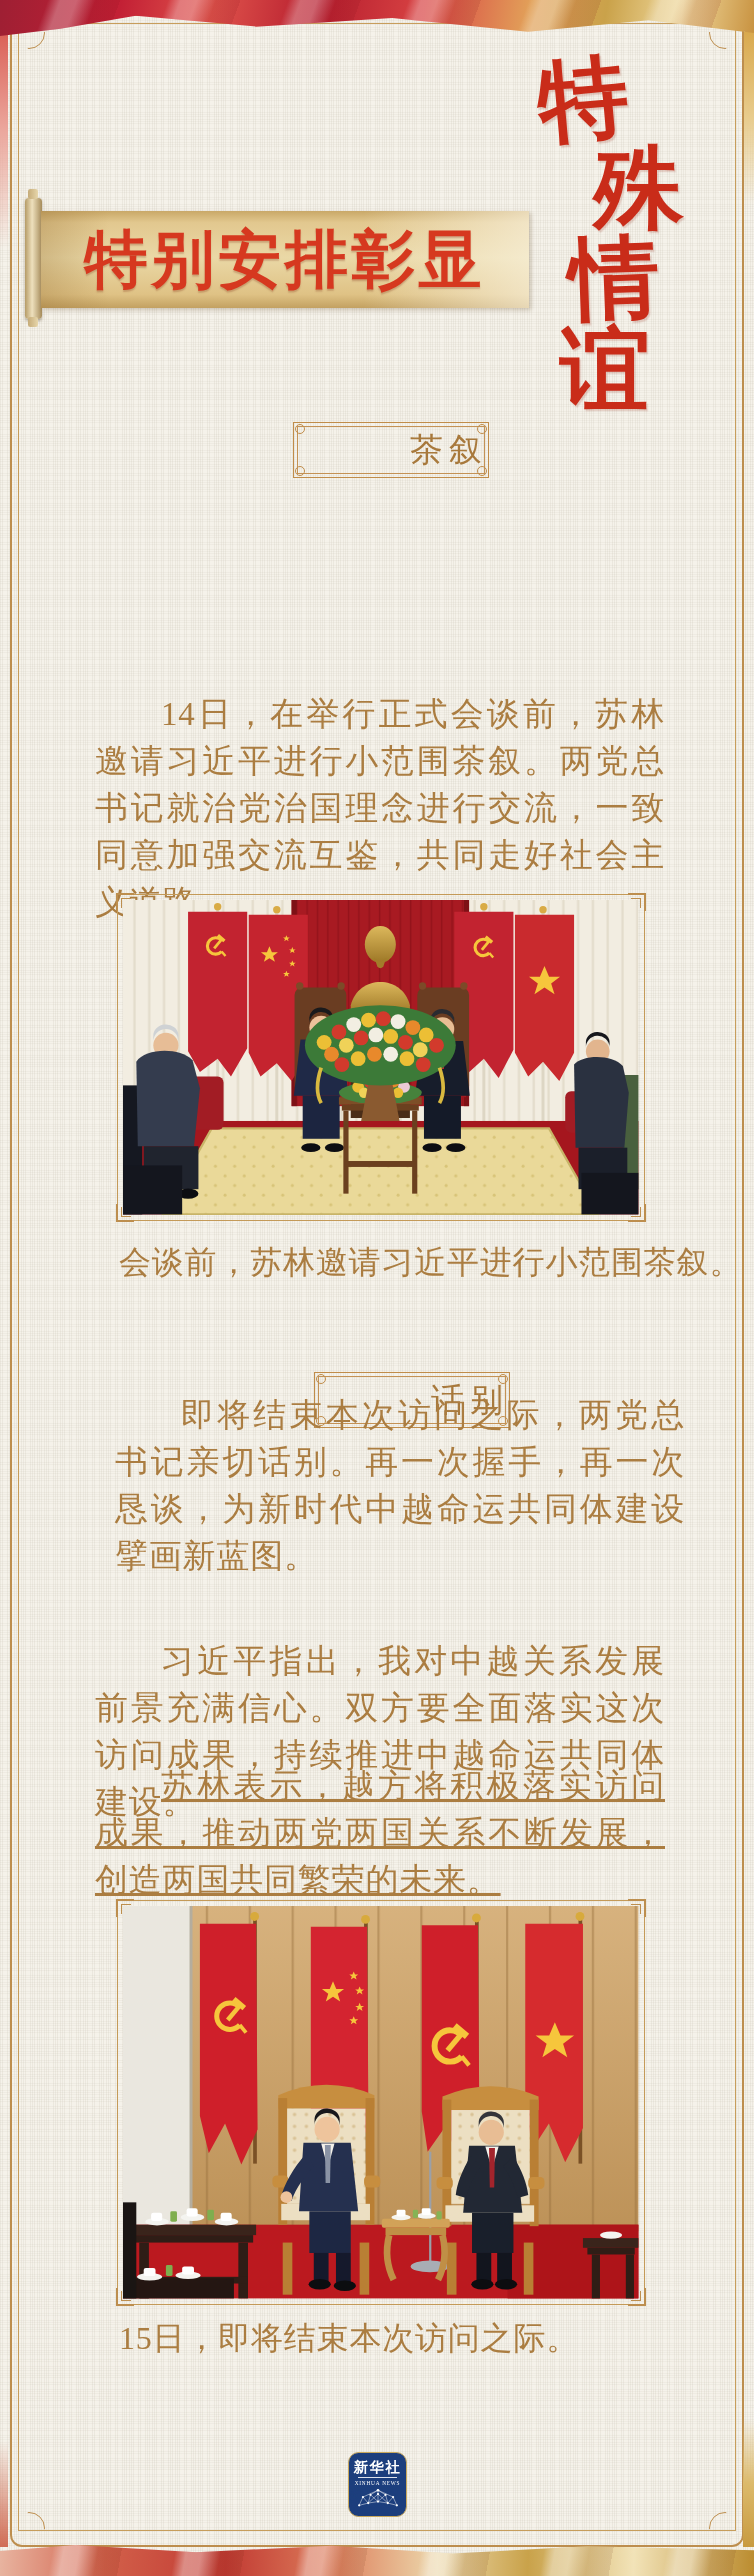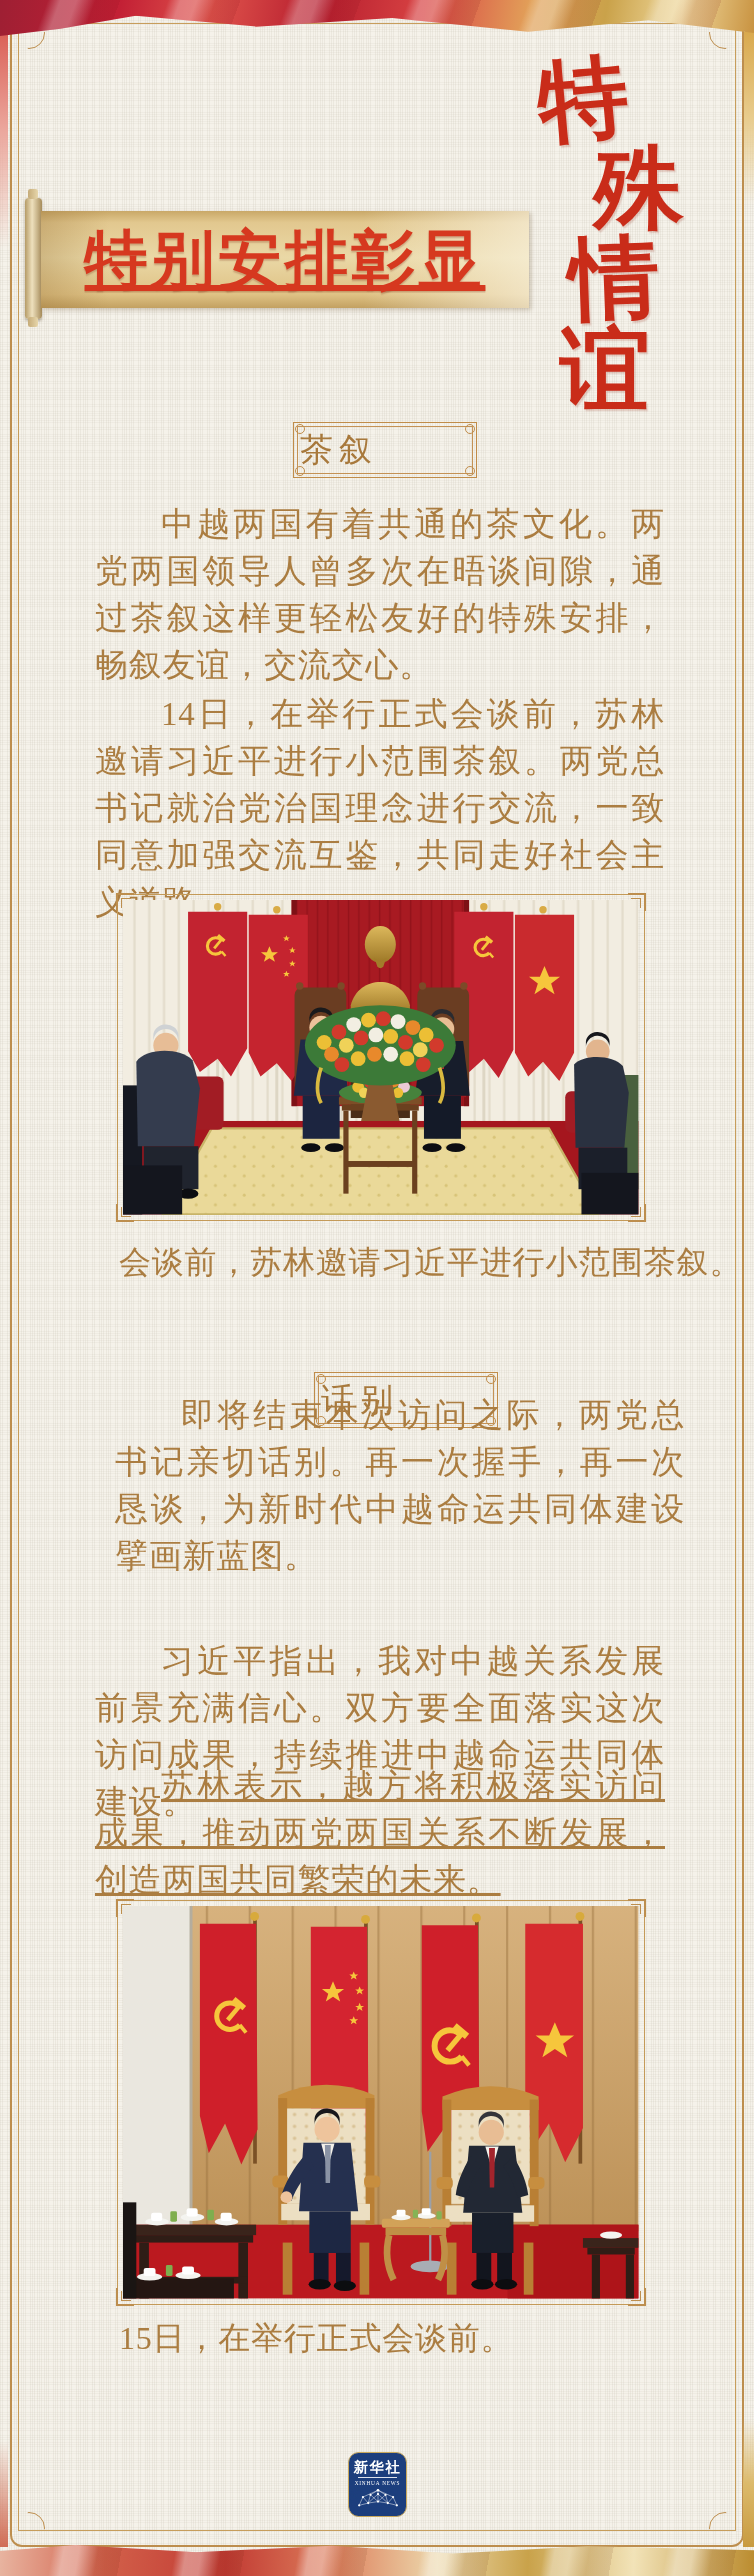--- a/index.html
+++ b/index.html
@@ -44,33 +44,33 @@
     background:linear-gradient(90deg,#b59b67,#eee0bd 42%,#a68c5b);box-shadow:0 1.5px 3px rgba(60,40,10,.35);}
   .rod:before,.rod:after{content:"";position:absolute;left:3px;width:9.8px;height:9.8px;border-radius:2.3px;
     background:linear-gradient(90deg,#c5ab78,#e7d6ab);}
   .rod:before{top:-8.3px;} .rod:after{bottom:-8.3px;}
   .scroll-paper{position:absolute;left:16px;top:21px;right:0;height:97px;
     background:linear-gradient(180deg,#c9a868 0%,#e2c88f 12%,#ead8a6 48%,#dfc285 86%,#c3a161 100%);
     box-shadow:1.5px 2.3px 4.5px rgba(80,50,10,.25);display:flex;align-items:center;justify-content:center;}
   .scroll-paper:after{content:"";position:absolute;inset:0;
     background:linear-gradient(90deg,rgba(140,100,40,.28) 0,rgba(255,255,255,0) 14%,rgba(255,255,255,0) 66%,rgba(250,244,226,.65) 100%);}
   .scroll-title{position:relative;z-index:2;font-size:63px;font-weight:bold;color:#d6381f;
-    letter-spacing:3.8px;white-space:nowrap;text-shadow:0 1.5px 1.5px rgba(120,30,10,.25);text-decoration:underline;}
+    letter-spacing:3.8px;white-space:nowrap;text-shadow:0 1.5px 1.5px rgba(120,30,10,.25);}
 
   
   .calli{position:absolute;z-index:4;color:#c92c19;font-weight:bold;font-size:90px;line-height:1;
     font-family:"DejaVu Serif", serif;text-shadow:1.5px 2.3px 1.5px rgba(140,20,5,.18);}
   .calli-1{left:538px;top:53px;transform:rotate(-5deg);}
   .calli-2{left:594px;top:142px;}
   .calli-3{left:569px;top:232px;transform:rotate(-2deg);}
   .calli-4{left:560px;top:323px;}
 
   
   .sec-box{position:absolute;left:293px;width:182px;height:54px;z-index:3;
-    border:1.5px solid #c08c49;display:flex;align-items:center;justify-content:flex-start;}
+    border:1.5px solid #c08c49;display:flex;align-items:center;justify-content:flex-end;padding-left:12px;}
   .sec-box:before{content:"";position:absolute;inset:3px;border:0.8px solid #c49255;}
   .sec-box .curl{position:absolute;width:8.3px;height:8.3px;border:1.5px solid #c08c49;border-radius:50%;background:rgba(245,242,234,.0);}
   .curl-tl{left:0.8px;top:0.8px;} .curl-tr{right:0.8px;top:0.8px;} .curl-bl{left:0.8px;bottom:0.8px;} .curl-br{right:0.8px;bottom:0.8px;}
   .sec-title{font-size:33px;color:#a8793c;letter-spacing:6px;padding-left:6px;}
   .sec-box-1{top:422px;} .sec-box-2{top:1372px;margin-left:21px;}
 
   
   .para{position:absolute;left:95px;width:570px;font-size:33px;line-height:47px;
     color:#ab7d41;text-align:justify;text-indent:2em;letter-spacing:0.8px;z-index:3;}
   .para-1{top:501px;} .para-2{top:691px;}
@@ -135,21 +135,20 @@
   <span class="calli calli-3">情</span>
   <span class="calli calli-4">谊</span>
 
   <div class="sec-box sec-box-1">
     <span class="curl curl-tl"></span>
     <span class="curl curl-tr"></span>
     <span class="curl curl-bl"></span>
     <span class="curl curl-br"></span>
     <span class="sec-title">茶叙</span>
   </div>
-  <div class="para para-1">中越两国有着共通的茶文化。两党两国领导人曾多次在晤谈间隙，通过茶叙这样更轻松友好的特殊安排，畅叙友谊，交流交心。</div>
   <div class="para para-2">14日，在举行正式会谈前，苏林邀请习近平进行小范围茶叙。两党总书记就治党治国理念进行交流，一致同意加强交流互鉴，共同走好社会主义道路。</div>
 
   <div class="photo-frame photo-frame-1">
     <span class="bracket br-tl"></span>
     <span class="bracket br-tr"></span>
     <span class="bracket br-bl"></span>
     <span class="bracket br-br"></span>
     <svg class="photo" viewBox="0 0 697 424" preserveAspectRatio="none">
       <defs>
         <linearGradient id="goldg" x1="0" y1="0" x2="0" y2="1">
@@ -496,21 +495,21 @@
       </g>
       <g>
         <rect x="622" y="446" width="75" height="13" fill="#3a241b"></rect>
         <rect x="628" y="459" width="64" height="9" fill="#2f1d16"></rect>
         <rect x="634" y="468" width="11" height="59" fill="#2f1d16"></rect>
         <rect x="680" y="468" width="11" height="59" fill="#2f1d16"></rect>
         <ellipse cx="660" cy="442" rx="15" ry="5" fill="#f4f4f0"></ellipse>
       </g>
     </svg>
   </div>
-  <div class="caption caption-2">15日，在举行正式会谈前。</div>
+  <div class="caption caption-2">15日，即将结束本次访问之际。</div>
 
   <div class="xinhua">
     <span class="xinhua-cn">新华社</span>
     <span class="xinhua-rule"></span>
     <span class="xinhua-en">XINHUA NEWS</span>
     <svg class="xinhua-dome" width="44" height="19.6" viewBox="0 0 58 26">
       <g stroke="#ffffff" stroke-width="0.7" opacity="0.9">
         <path d="M29,3 L9,12 M29,3 L19,9 M29,3 L29,8 M29,3 L39,9 M29,3 L49,12
                  M9,12 L4,23 M9,12 L16,20 M19,9 L16,20 M19,9 L29,18 M29,8 L29,18
                  M29,8 L16,20 M29,8 L42,20 M39,9 L42,20 M39,9 L29,18 M49,12 L54,23

